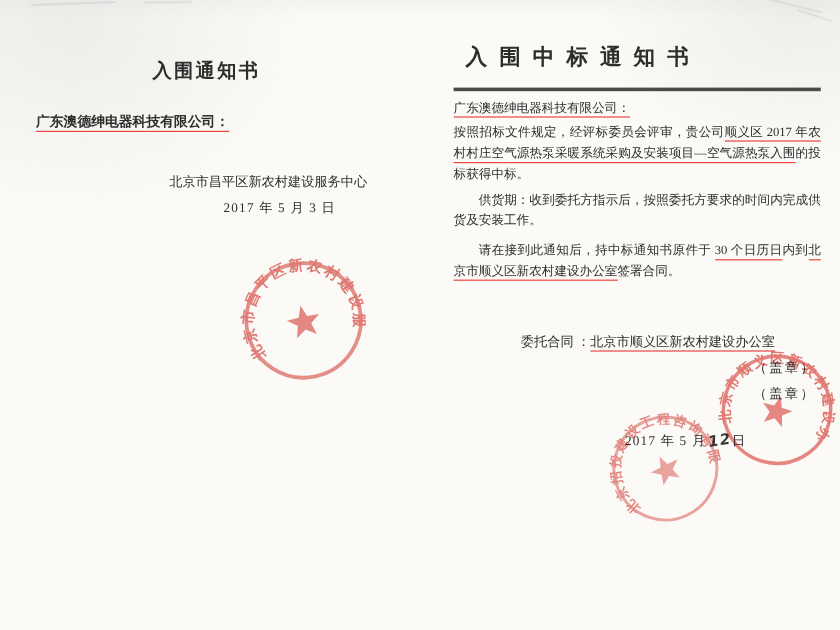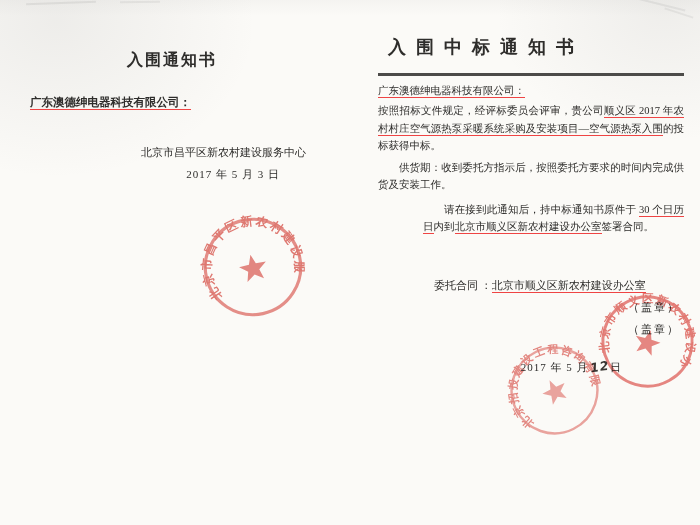--- a/index.html
+++ b/index.html
@@ -47,21 +47,21 @@
   .doc-right{left:378px;top:34px;width:306px;font-size:10.5px;line-height:17.5px;}
   .doc-right .doc-title{
     font-size:18px;font-weight:bold;letter-spacing:10px;
     line-height:26px;margin:0 0 0 10px;
   }
   .title-rule{height:2.5px;background:#4c4b49;margin:13px 0 6px 0;}
   .doc-right .recipient{margin-bottom:3px;}
   .doc-right .para{margin-top:2px;}
   .doc-right .indent{text-indent:2em;}
   .doc-right .p-supply{margin-top:4px;}
-  .doc-right .p-sign{margin-top:7px;margin-left:45px;}
+  .doc-right .p-sign{margin-top:7px;}
   .agency-blank{border-bottom:1px solid #3a3938;padding:0 14px 1px 14px;}
   .sign-block{margin-top:42px;padding-left:56px;font-size:11px;line-height:15px;}
   .sign-line{white-space:nowrap;}
   .seal-note{text-align:right;padding-right:4px;margin-top:7px;letter-spacing:2px;}
   .sign-line2{margin-top:5px;}
   .date-line{margin-top:22px;text-align:right;padding-right:62px;letter-spacing:1px;font-size:11px;}
   .hand-day{
     display:inline-block;font-family:"DejaVu Sans",sans-serif;font-size:12.5px;
     transform:rotate(-8deg) skewX(-10deg);font-weight:bold;color:#3a3835;
     margin:0 1px;

